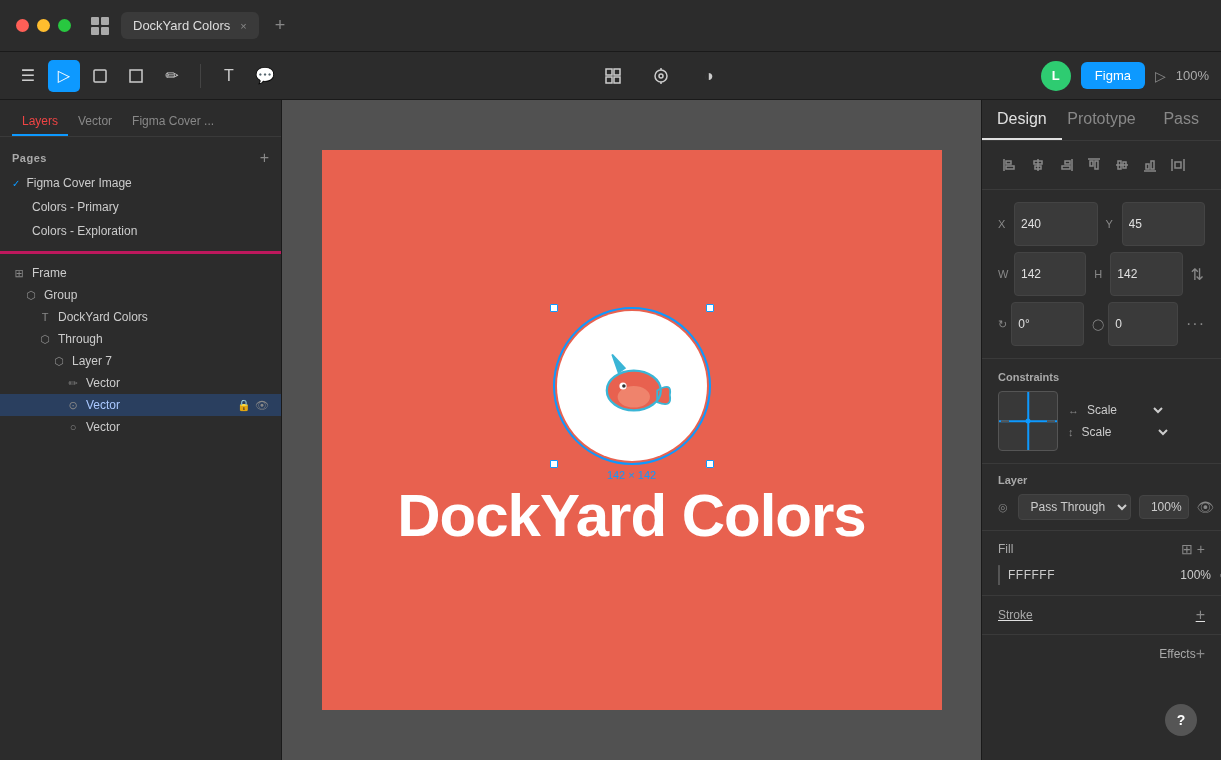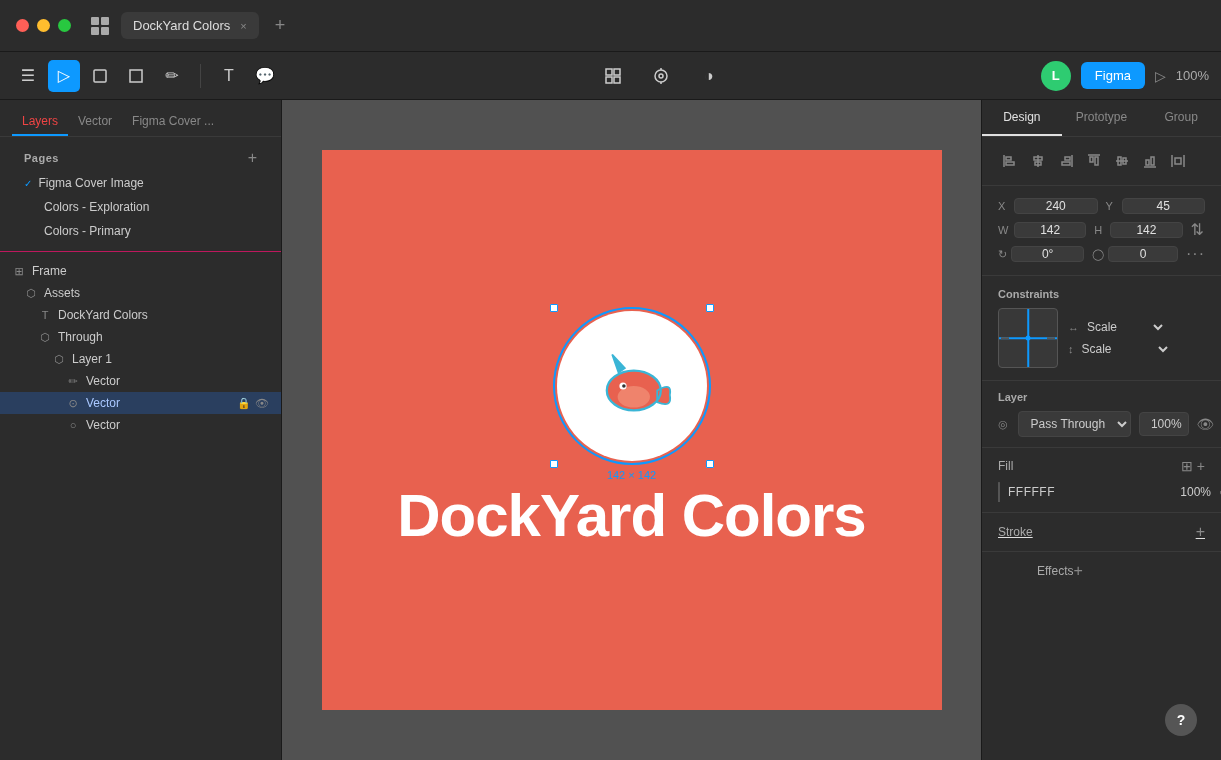--- a/index.html
+++ b/index.html
@@ -65,21 +65,21 @@
       background: #2c2c2c;
       border-right: 1px solid #1a1a1a;
       display: flex; flex-direction: column;
       overflow: hidden;
     }
     .panel-tabs { display: flex; padding: 8px 12px 0; gap: 0; border-bottom: 1px solid #3a3a3a; }
     .panel-tab { padding: 6px 10px; font-size: 12px; color: #888; cursor: pointer; border-bottom: 2px solid transparent; }
     .panel-tab.active { color: #ef4444; border-bottom: 2px solid #0d99ff; }
 
     
-    .pages-section { padding: 8px 12px; border-bottom: 1px solid #be185d; }
+    .pages-section { padding: 8px 0; border-bottom: 3px solid #be185d; }
     .section-header {
       display: flex; align-items: center; justify-content: space-between;
       padding: 4px 12px;
     }
     .section-title { font-size: 11px; font-weight: 600; color: #aaa; letter-spacing: 0.5px; }
     .section-add { background: transparent; border: none; color: #888; font-size: 16px; cursor: pointer; }
     .page-item {
       display: flex; align-items: center; gap: 6px;
       padding: 5px 12px; font-size: 12px; color: #ccc; cursor: pointer;
     }
@@ -160,36 +160,35 @@
 
     
     .right-panel {
       width: 240px; min-width: 240px;
       background: #2c2c2c;
       border-left: 1px solid #1a1a1a;
       display: flex; flex-direction: column;
       overflow-y: auto;
     }
     .right-tabs { display: flex; border-bottom: 1px solid #3a3a3a; }
-    .right-tab { flex: 1; text-align: center; padding: 10px 0; font-size: 12px; color: #888; cursor: pointer; }
+    .right-tab { flex: 1; text-align: center; padding: 10px 0; font-size: 16px; color: #888; cursor: pointer; }
     .right-tab.active { color: #e0e0e0; border-bottom: 2px solid #e0e0e0; }
 
     
     .prop-section { padding: 12px 16px; border-bottom: 1px solid #3a3a3a; }
     .alignment-row { display: flex; gap: 4px; margin-bottom: 0; }
     .align-btn { width: 24px; height: 24px; background: transparent; border: none; color: #888; cursor: pointer; font-size: 13px; display: flex; align-items: center; justify-content: center; border-radius: 3px; }
 
     .coord-row { display: flex; gap: 8px; margin-bottom: 6px; }
     .coord-field { display: flex; align-items: center; gap: 4px; flex: 1; }
     .coord-label { font-size: 11px; color: #888; width: 12px; }
     .coord-input {
       flex: 1; background: #3a3a3a; border: 1px solid #444; border-radius: 4px;
-      color: #e0e0e0; font-size: 12px; padding: 0 6px; outline: none;
+      color: #e0e0e0; font-size: 12px; padding: 14px 6px; outline: none;
       width: 60px;
-      text-align: center;
     }
     .rotate-row { display: flex; gap: 8px; align-items: center; }
     .rotate-field { display: flex; align-items: center; gap: 4px; flex: 1; }
     .round-icon { font-size: 11px; color: #888; }
     .more-btn { background: transparent; border: none; color: #888; cursor: pointer; font-size: 16px; letter-spacing: 1px; }
 
     .section-label { font-size: 11px; color: #aaa; font-weight: 600; margin-bottom: 8px; }
     .constraints-box {
       display: flex; align-items: center; gap: 10px;
     }
@@ -244,21 +243,21 @@
     .fill-visibility { background: transparent; border: none; color: #888; cursor: pointer; font-size: 13px; }
 
     
     .stroke-section { padding: 10px 16px; border-bottom: 1px solid #3a3a3a; text-decoration: underline; }
     .stroke-header { display: flex; align-items: center; justify-content: space-between; }
     .stroke-label { font-size: 12px; color: #aaa; }
     .stroke-add { background: transparent; border: none; color: #888; cursor: pointer; font-size: 16px; }
 
     
     .effects-section { padding: 10px 16px; }
-    .effects-header { display: flex; align-items: center; justify-content: flex-start; margin-left: 39px; }
+    .effects-header { display: flex; align-items: center; justify-content: flex-end; margin-left: 39px; }
     .effects-label { font-size: 12px; color: #aaa; }
     .effects-add { background: transparent; border: none; color: #888; cursor: pointer; font-size: 16px; }
 
     
     .help-btn {
       position: fixed; bottom: 24px; right: 24px;
       width: 32px; height: 32px; border-radius: 50%;
       background: #555; border: none; color: white;
       font-size: 14px; cursor: pointer; font-weight: 600;
       display: flex; align-items: center; justify-content: center;
@@ -352,53 +351,53 @@
       <div class="section-header">
         <span class="section-title">Pages</span>
         <button class="section-add">+</button>
       </div>
       <div class="page-item">
         <span class="check">✓</span>
         <span>Figma Cover Image</span>
       </div>
       <div class="page-item">
         <span style="width:14px;display:inline-block"></span>
-        <span>Colors - Exploration</span>
+        <span>Colors - Primary</span>
       </div>
       <div class="page-item">
         <span style="width:14px;display:inline-block"></span>
-        <span>Colors - Primary</span>
+        <span>Colors - Exploration</span>
       </div>
     </div>
 
     <div class="layers-section">
 
       <div class="layer-item">
         <span class="layer-icon">⊞</span>
         <span class="layer-name">Frame</span>
       </div>
 
       <div class="layer-item layer-indent-1">
         <span class="layer-icon">⬡</span>
-        <span class="layer-name">Assets</span>
+        <span class="layer-name">Group</span>
       </div>
 
       <div class="layer-item layer-indent-2">
         <span class="layer-icon">T</span>
         <span class="layer-name">DockYard Colors</span>
       </div>
 
       <div class="layer-item layer-indent-2">
         <span class="layer-icon">⬡</span>
         <span class="layer-name">Through</span>
       </div>
 
       <div class="layer-item layer-indent-3">
         <span class="layer-icon">⬡</span>
-        <span class="layer-name">Layer 1</span>
+        <span class="layer-name">Layer 7</span>
       </div>
 
       <div class="layer-item layer-indent-4">
         <span class="layer-icon">✏</span>
         <span class="layer-name">Vector</span>
       </div>
 
       <div class="layer-item layer-indent-4 selected">
         <span class="layer-icon">⊙</span>
         <span class="layer-name">Vector</span>
@@ -451,21 +450,21 @@
       </div>
 
       <div class="canvas-title">DockYard Colors</div>
     </div>
   </div>
 
   <div class="right-panel">
     <div class="right-tabs">
       <div class="right-tab active">Design</div>
       <div class="right-tab">Prototype</div>
-      <div class="right-tab">Group</div>
+      <div class="right-tab">Pass</div>
     </div>
 
     <div class="prop-section">
       <div class="alignment-row">
         <button class="align-btn">
           <svg width="14" height="14" viewBox="0 0 14 14" fill="none" stroke="currentColor" stroke-width="1.5">
               <line x1="1" y1="1" x2="1" y2="13"></line>
               <rect x="3" y="3" width="5" height="3"></rect>
               <rect x="3" y="8" width="8" height="3"></rect>
             </svg>

